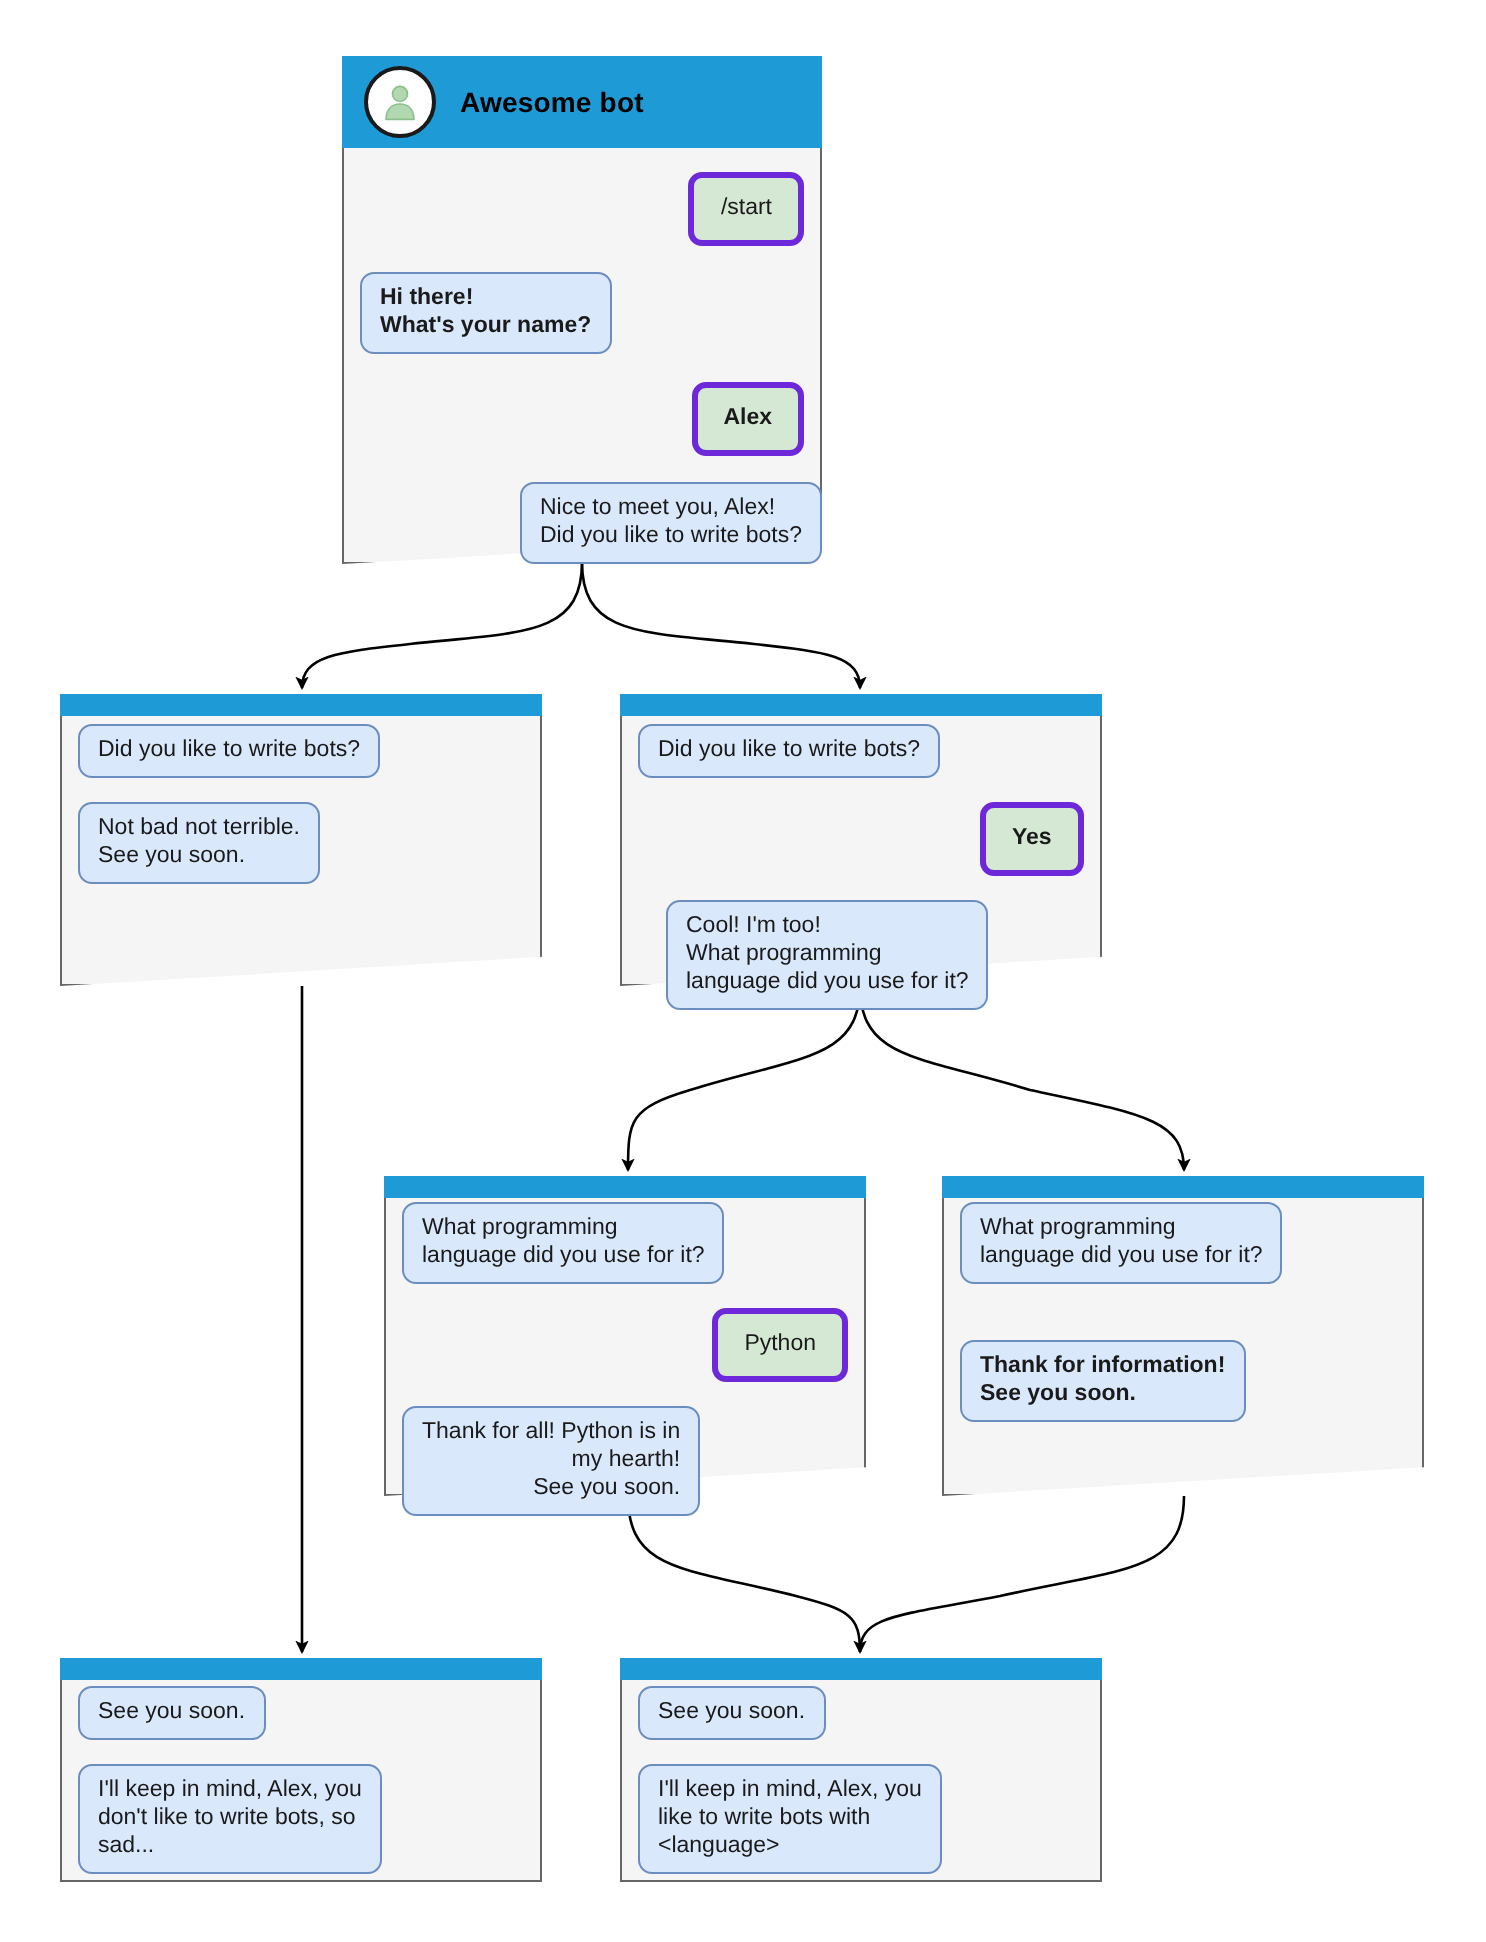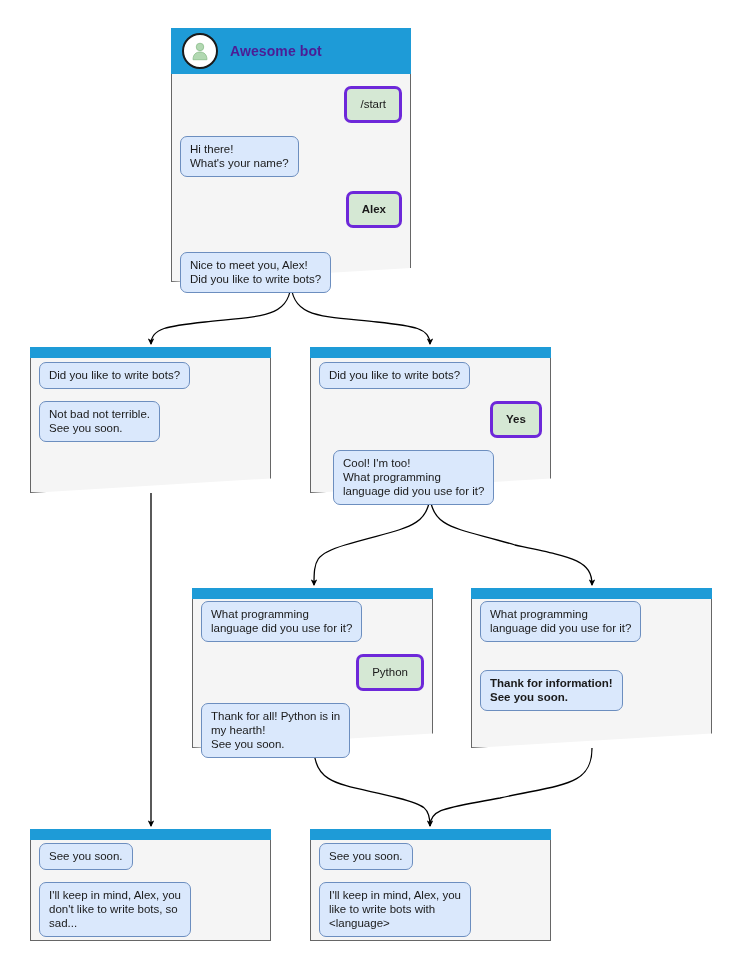--- a/index.html
+++ b/index.html
@@ -55,21 +55,21 @@
     z-index: 3;
   }
   .titlebar.tall {
     height: 46px;
     padding-left: 11px;
   }
   .titlebar.thin {
     height: 11px;
   }
   .bot-title {
-    color: #4c1d95;
+    color: #000000;
     font-size: 14px;
     font-weight: bold;
     margin-left: 12px;
     letter-spacing: 0.1px;
     white-space: nowrap;
   }
   .avatar {
     width: 36px;
     height: 36px;
     border-radius: 50%;
@@ -151,28 +151,28 @@
           <circle cx="12" cy="7.6" r="4.1" fill="#b2d8b2" stroke="#8cbf8c" stroke-width="0.9"></circle>
           <path d="M4.4 21.5 C4.4 15.4 8 13.1 12 13.1 C16 13.1 19.6 15.4 19.6 21.5 Z" fill="#b2d8b2" stroke="#8cbf8c" stroke-width="0.9"></path>
         </svg>
       </span>
       <span class="bot-title">Awesome bot</span>
     </div>
     <div class="chatarea" style="top:58px;">
       <div class="msgrow right">
         <div class="bubble user">/start</div>
       </div>
-      <div class="msgrow left" style="margin-top:13px;">
+      <div class="msgrow left" style="margin-top:13px;font-weight:bold;">
         <div class="bubble bot">Hi there!
 What's your name?</div>
       </div>
       <div class="msgrow right" style="margin-top:14px;font-weight:bold;">
         <div class="bubble user">Alex</div>
       </div>
-      <div class="msgrow left" style="margin-top:24px;">
+      <div class="msgrow left" style="margin-top:13px;justify-content:flex-end;">
         <div class="bubble bot">Nice to meet you, Alex!
 Did you like to write bots?</div>
       </div>
     </div>
   </div>
 
   <div class="node" style="left:30px; top:347px; width:241px; height:146px;">
     <div class="node-skew" style="clip-path: polygon(0 0, 100% 0, 100% 90%, 0 100%);"></div>
     <div class="titlebar thin"></div>
     <div class="chatarea" style="top:15px;">
@@ -208,21 +208,21 @@
     <div class="node-skew" style="clip-path: polygon(0 0, 100% 0, 100% 91%, 0 100%);"></div>
     <div class="titlebar thin"></div>
     <div class="chatarea" style="top:13px;">
       <div class="msgrow left">
         <div class="bubble bot">What programming
 language did you use for it?</div>
       </div>
       <div class="msgrow right" style="margin-top:12px;">
         <div class="bubble user">Python</div>
       </div>
-      <div class="msgrow left" style="margin-top:12px;">
+      <div class="msgrow left" style="margin-top:12px;text-align:right;">
         <div class="bubble bot">Thank for all! Python is in
 my hearth!
 See you soon.</div>
       </div>
     </div>
   </div>
 
   <div class="node" style="left:471px; top:588px; width:241px; height:160px;">
     <div class="node-skew" style="clip-path: polygon(0 0, 100% 0, 100% 91%, 0 100%);"></div>
     <div class="titlebar thin"></div>

